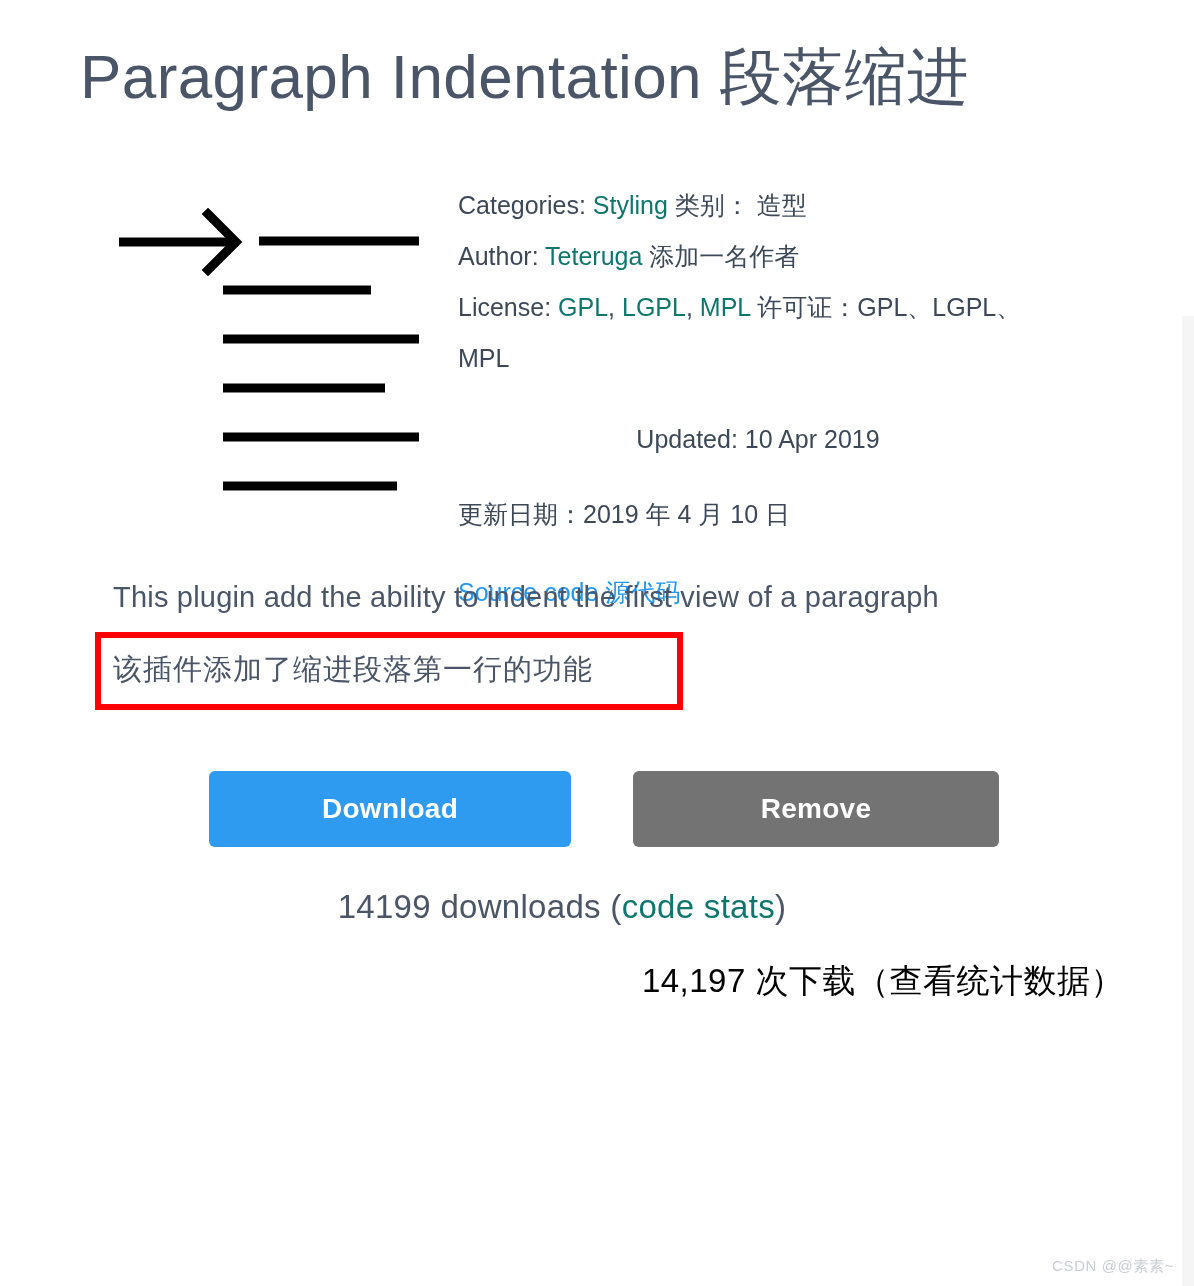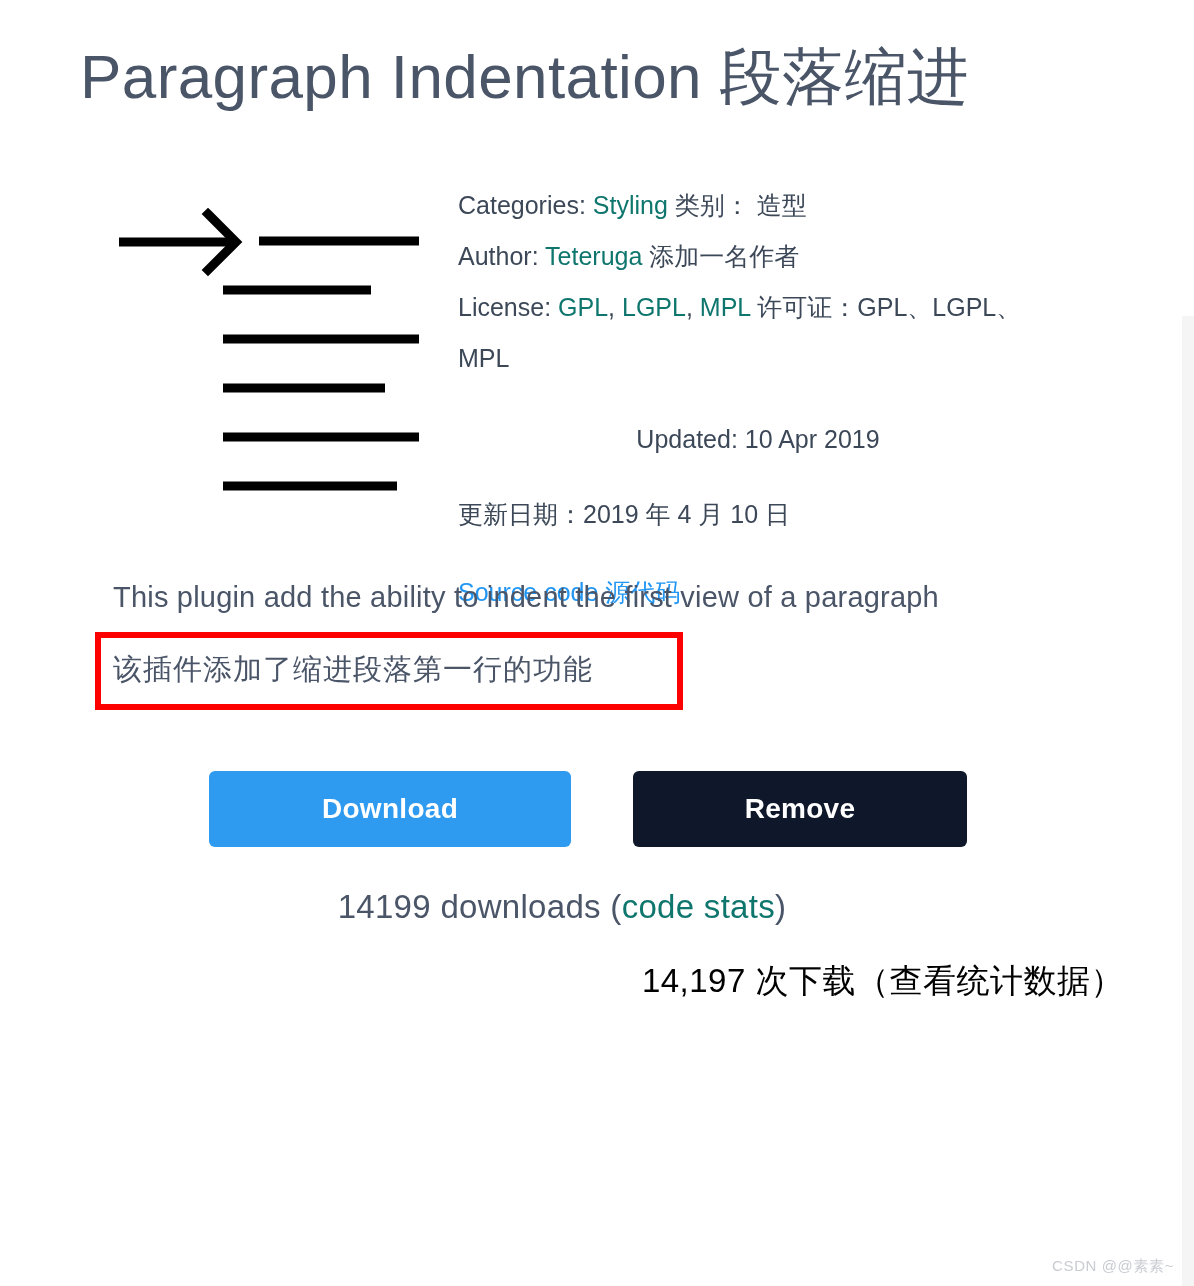--- a/index.html
+++ b/index.html
@@ -151,22 +151,22 @@
     align-items: center;
     justify-content: center;
   }
   .btn-download {
     left: 209px;
     width: 362px;
     background: #2f9bf0;
   }
   .btn-remove {
     left: 633px;
-    width: 334px;
-    background: #0f172a;
+    width: 366px;
+    background: #737373;
   }
 
   
   .stats {
     margin-top: 38px;
     text-align: center;
     padding-right: 70px;
   }
   .stats-en {
     font-size: 33px;

